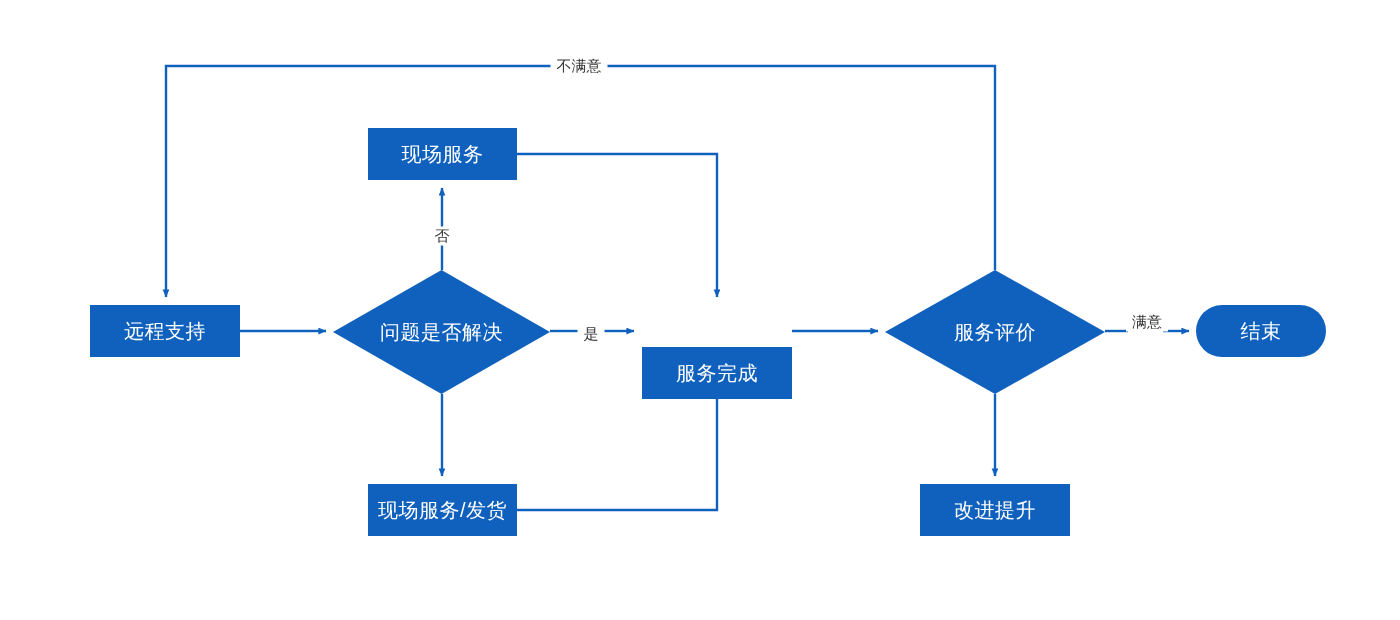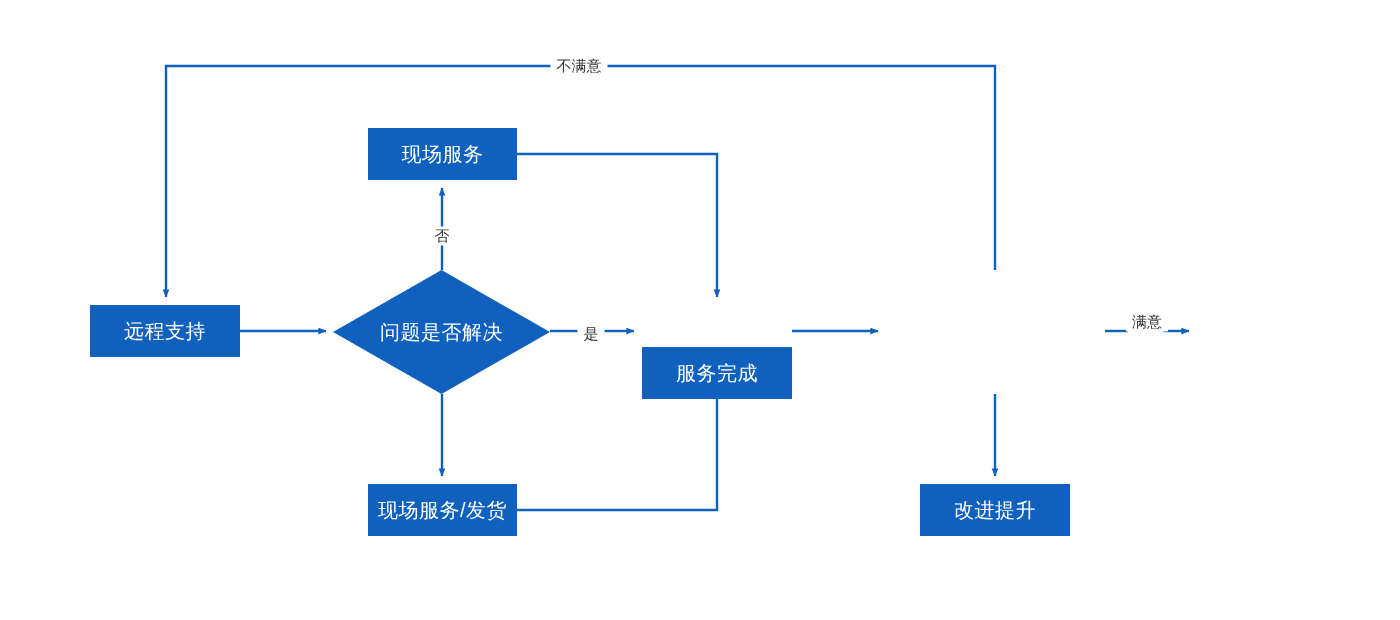--- a/index.html
+++ b/index.html
@@ -124,25 +124,32 @@
   </div>
 
   <div class="node process" style="left:368px; top:484px; width:149px; height:52px;">
     <span class="node-label">现场服务/发货</span>
   </div>
 
   <div class="node process" style="left:642px; top:305px; width:150px; height:52px;margin-top:42px;">
     <span class="node-label">服务完成</span>
   </div>
 
+  <div class="node decision" style="left:885px; top:270px; width:220px; height:124px;">
+    <span class="diamond-shape"></span>
+    <span class="node-label">服务评价</span>
+  </div>
 
   <div class="node process" style="left:920px; top:484px; width:150px; height:52px;">
     <span class="node-label">改进提升</span>
   </div>
 
+  <div class="node terminator" style="left:1196px; top:305px; width:130px; height:52px;">
+    <span class="node-label">结束</span>
+  </div>
 
   <div class="edge-label" style="left:571px; top:66px;margin-left:8px;">不满意</div>
 
   <div class="edge-label" style="left:442px; top:236px;">否</div>
 
   <div class="edge-label" style="left:591px; top:334px;">是</div>
 
   <div class="edge-label" style="left:1147px; top:322px;">满意</div>
 
 </div>

